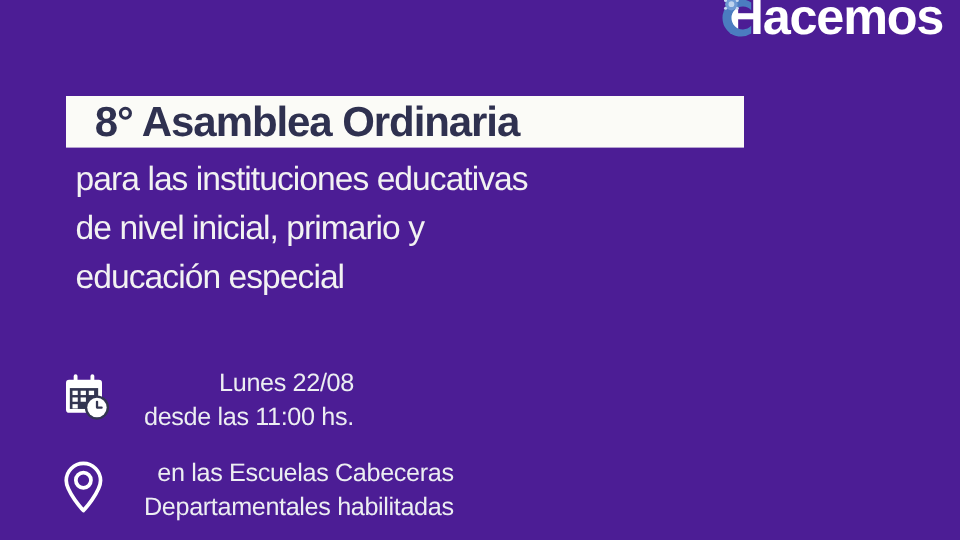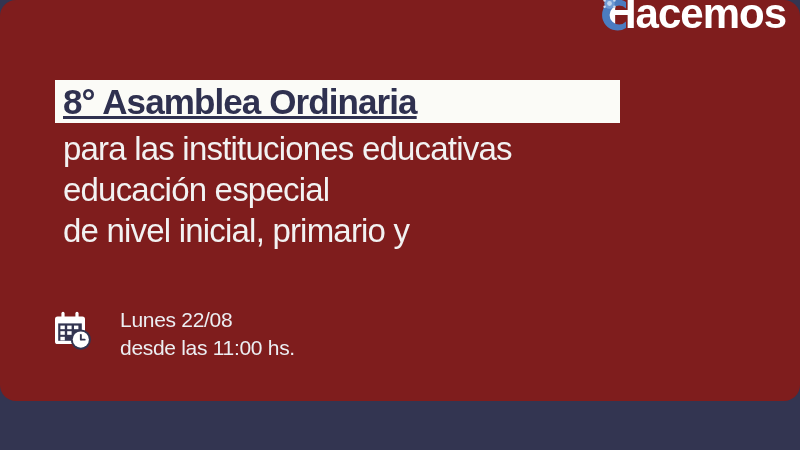--- a/index.html
+++ b/index.html
@@ -11,24 +11,23 @@
     height: 450px;
     overflow: hidden;
     background: #333551;
     font-family: "Liberation Sans", sans-serif;
     -webkit-font-smoothing: antialiased;
   }
 
   .poster {
     position: relative;
     width: 800px;
-    height: 401px;
-    background: #7f1d1d;
+    height: 450px;
+    background: #4c1d95;
     overflow: hidden;
-    border-radius: 16px;
   }
 
   
   .logo {
     position: absolute;
     top: -6px;
     right: 14px;
     width: 290px;
     height: 58px;
     text-align: right;
@@ -73,42 +72,42 @@
   .title-bar {
     display: block;
     background: #fbfbf7;
     color: #2f3150;
     font-size: 35px;
     line-height: 43px;
     font-weight: bold;
     letter-spacing: -0.9px;
     width: 565px;
     box-sizing: border-box;
-    padding: 0 6px 0 8px;
+    padding: 0 6px 0 24px;
     height: 43px;
-    text-decoration: underline;
   }
   .subtitle {
     display: block;
     margin-top: 5px;
     color: #f2f2f2;
-    font-size: 33px;
+    font-size: 28px;
     line-height: 41px;
     font-weight: 300;
     letter-spacing: -0.8px;
     padding-left: 8px;
   }
   .subtitle span { display: block; }
 
   
   .info-row {
     position: absolute;
     left: 52px;
     display: flex;
     align-items: flex-start;
+    text-align: right;
   }
   .info-row.date { top: 303px; }
   .info-row.place { top: 378px; }
 
   .info-icon {
     width: 54px;
     height: 56px;
     flex: 0 0 54px;
     display: flex;
     align-items: center;
@@ -140,22 +139,22 @@
       <circle cx="22.4" cy="5.4" r="1.25" fill="#c9daf0"></circle>
       <circle cx="12.6" cy="11.8" r="1.25" fill="#c9daf0"></circle>
       <circle cx="22.4" cy="11.8" r="1.25" fill="#c9daf0"></circle>
     </svg>
   </div>
 
   <div class="title-wrap">
     <span class="title-bar">8° Asamblea Ordinaria</span>
     <div class="subtitle">
       <span>para las instituciones educativas</span>
+      <span>de nivel inicial, primario y</span>
       <span>educación especial</span>
-      <span>de nivel inicial, primario y</span>
     </div>
   </div>
 
   <div class="info-row date">
     <div class="info-icon">
       <svg width="42" height="42" viewBox="0 0 42 42">
         <rect x="3" y="6.5" width="30" height="27.5" rx="2.6" fill="#ffffff"></rect>
         <rect x="6.2" y="13.4" width="23.6" height="17.4" fill="#333551"></rect>
         <rect x="9.4" y="1.8" width="3.2" height="7.6" rx="1.6" fill="#ffffff"></rect>
         <rect x="23.4" y="1.8" width="3.2" height="7.6" rx="1.6" fill="#ffffff"></rect>
@@ -170,14 +169,26 @@
         <rect x="27.9" y="23.9" width="1.9" height="6.4" rx="0.9" fill="#333551"></rect>
         <rect x="28.2" y="28.7" width="5.4" height="1.9" rx="0.9" fill="#333551"></rect>
       </svg>
     </div>
     <div class="info-text">
       <span>Lunes 22/08</span>
       <span>desde las 11:00 hs.</span>
     </div>
   </div>
 
+  <div class="info-row place">
+    <div class="info-icon">
+      <svg width="42" height="46" viewBox="0 0 42 46">
+        <path d="M17.5 3.2 C9.6 3.2 3.2 9.6 3.2 17.5 C3.2 27 17.5 42.5 17.5 42.5 C17.5 42.5 31.8 27 31.8 17.5 C31.8 9.6 25.4 3.2 17.5 3.2 Z" fill="none" stroke="#ffffff" stroke-width="3.1" stroke-linejoin="round"></path>
+        <circle cx="17.5" cy="17.2" r="6.3" fill="none" stroke="#ffffff" stroke-width="3.1"></circle>
+      </svg>
+    </div>
+    <div class="info-text">
+      <span>en las Escuelas Cabeceras</span>
+      <span>Departamentales habilitadas</span>
+    </div>
+  </div>
 
 </div>
 
 </body></html>

